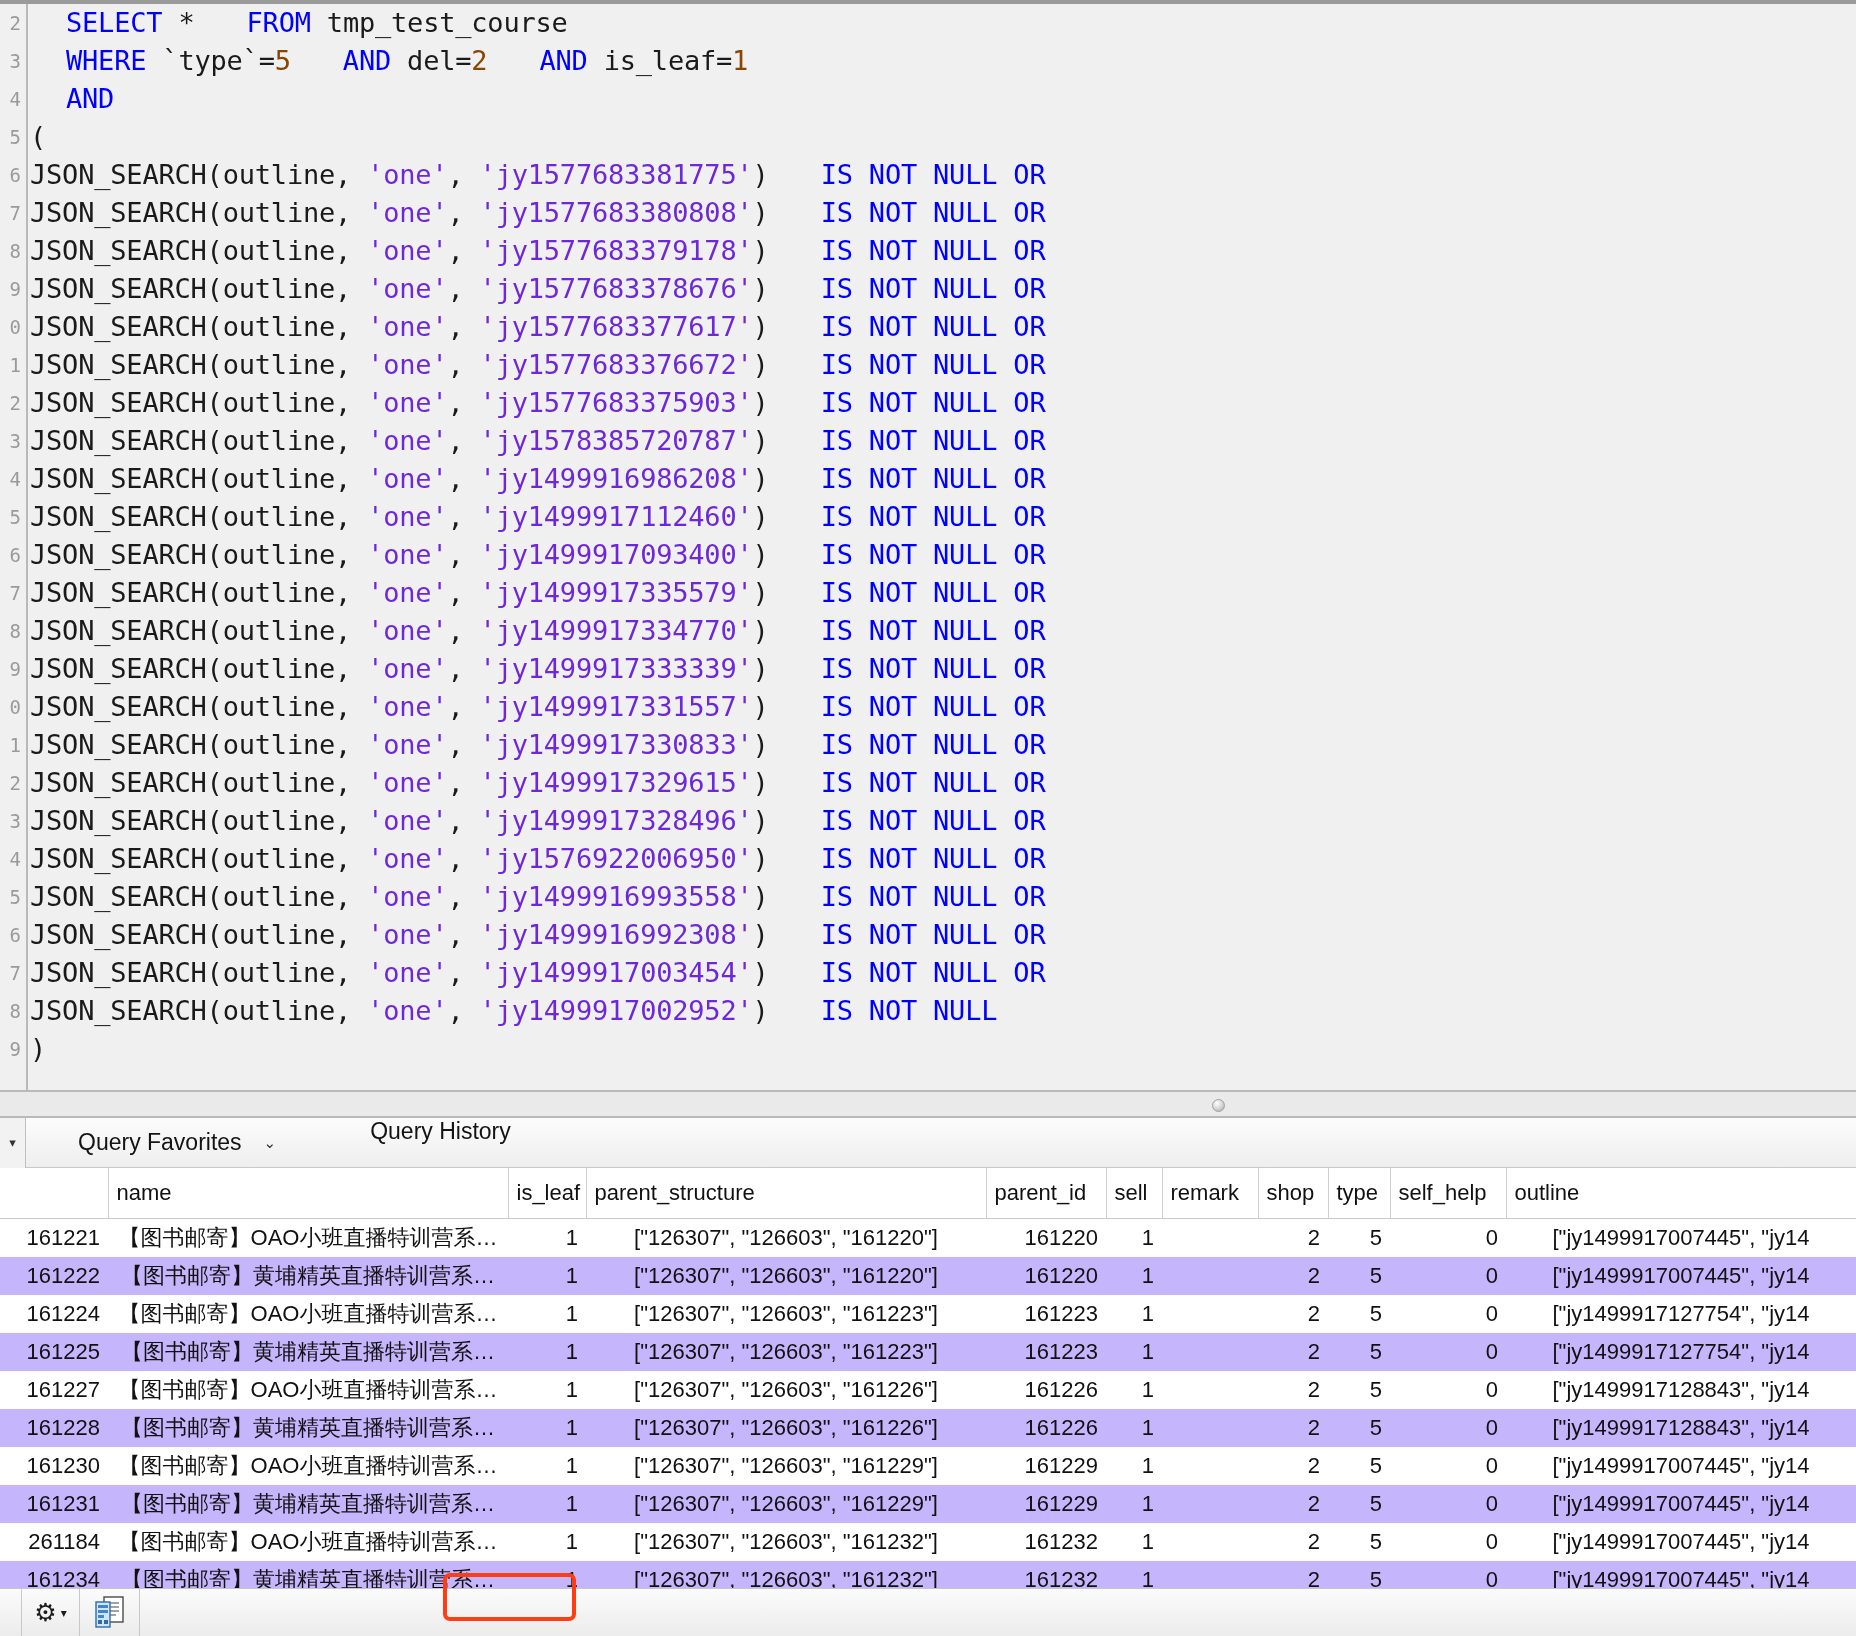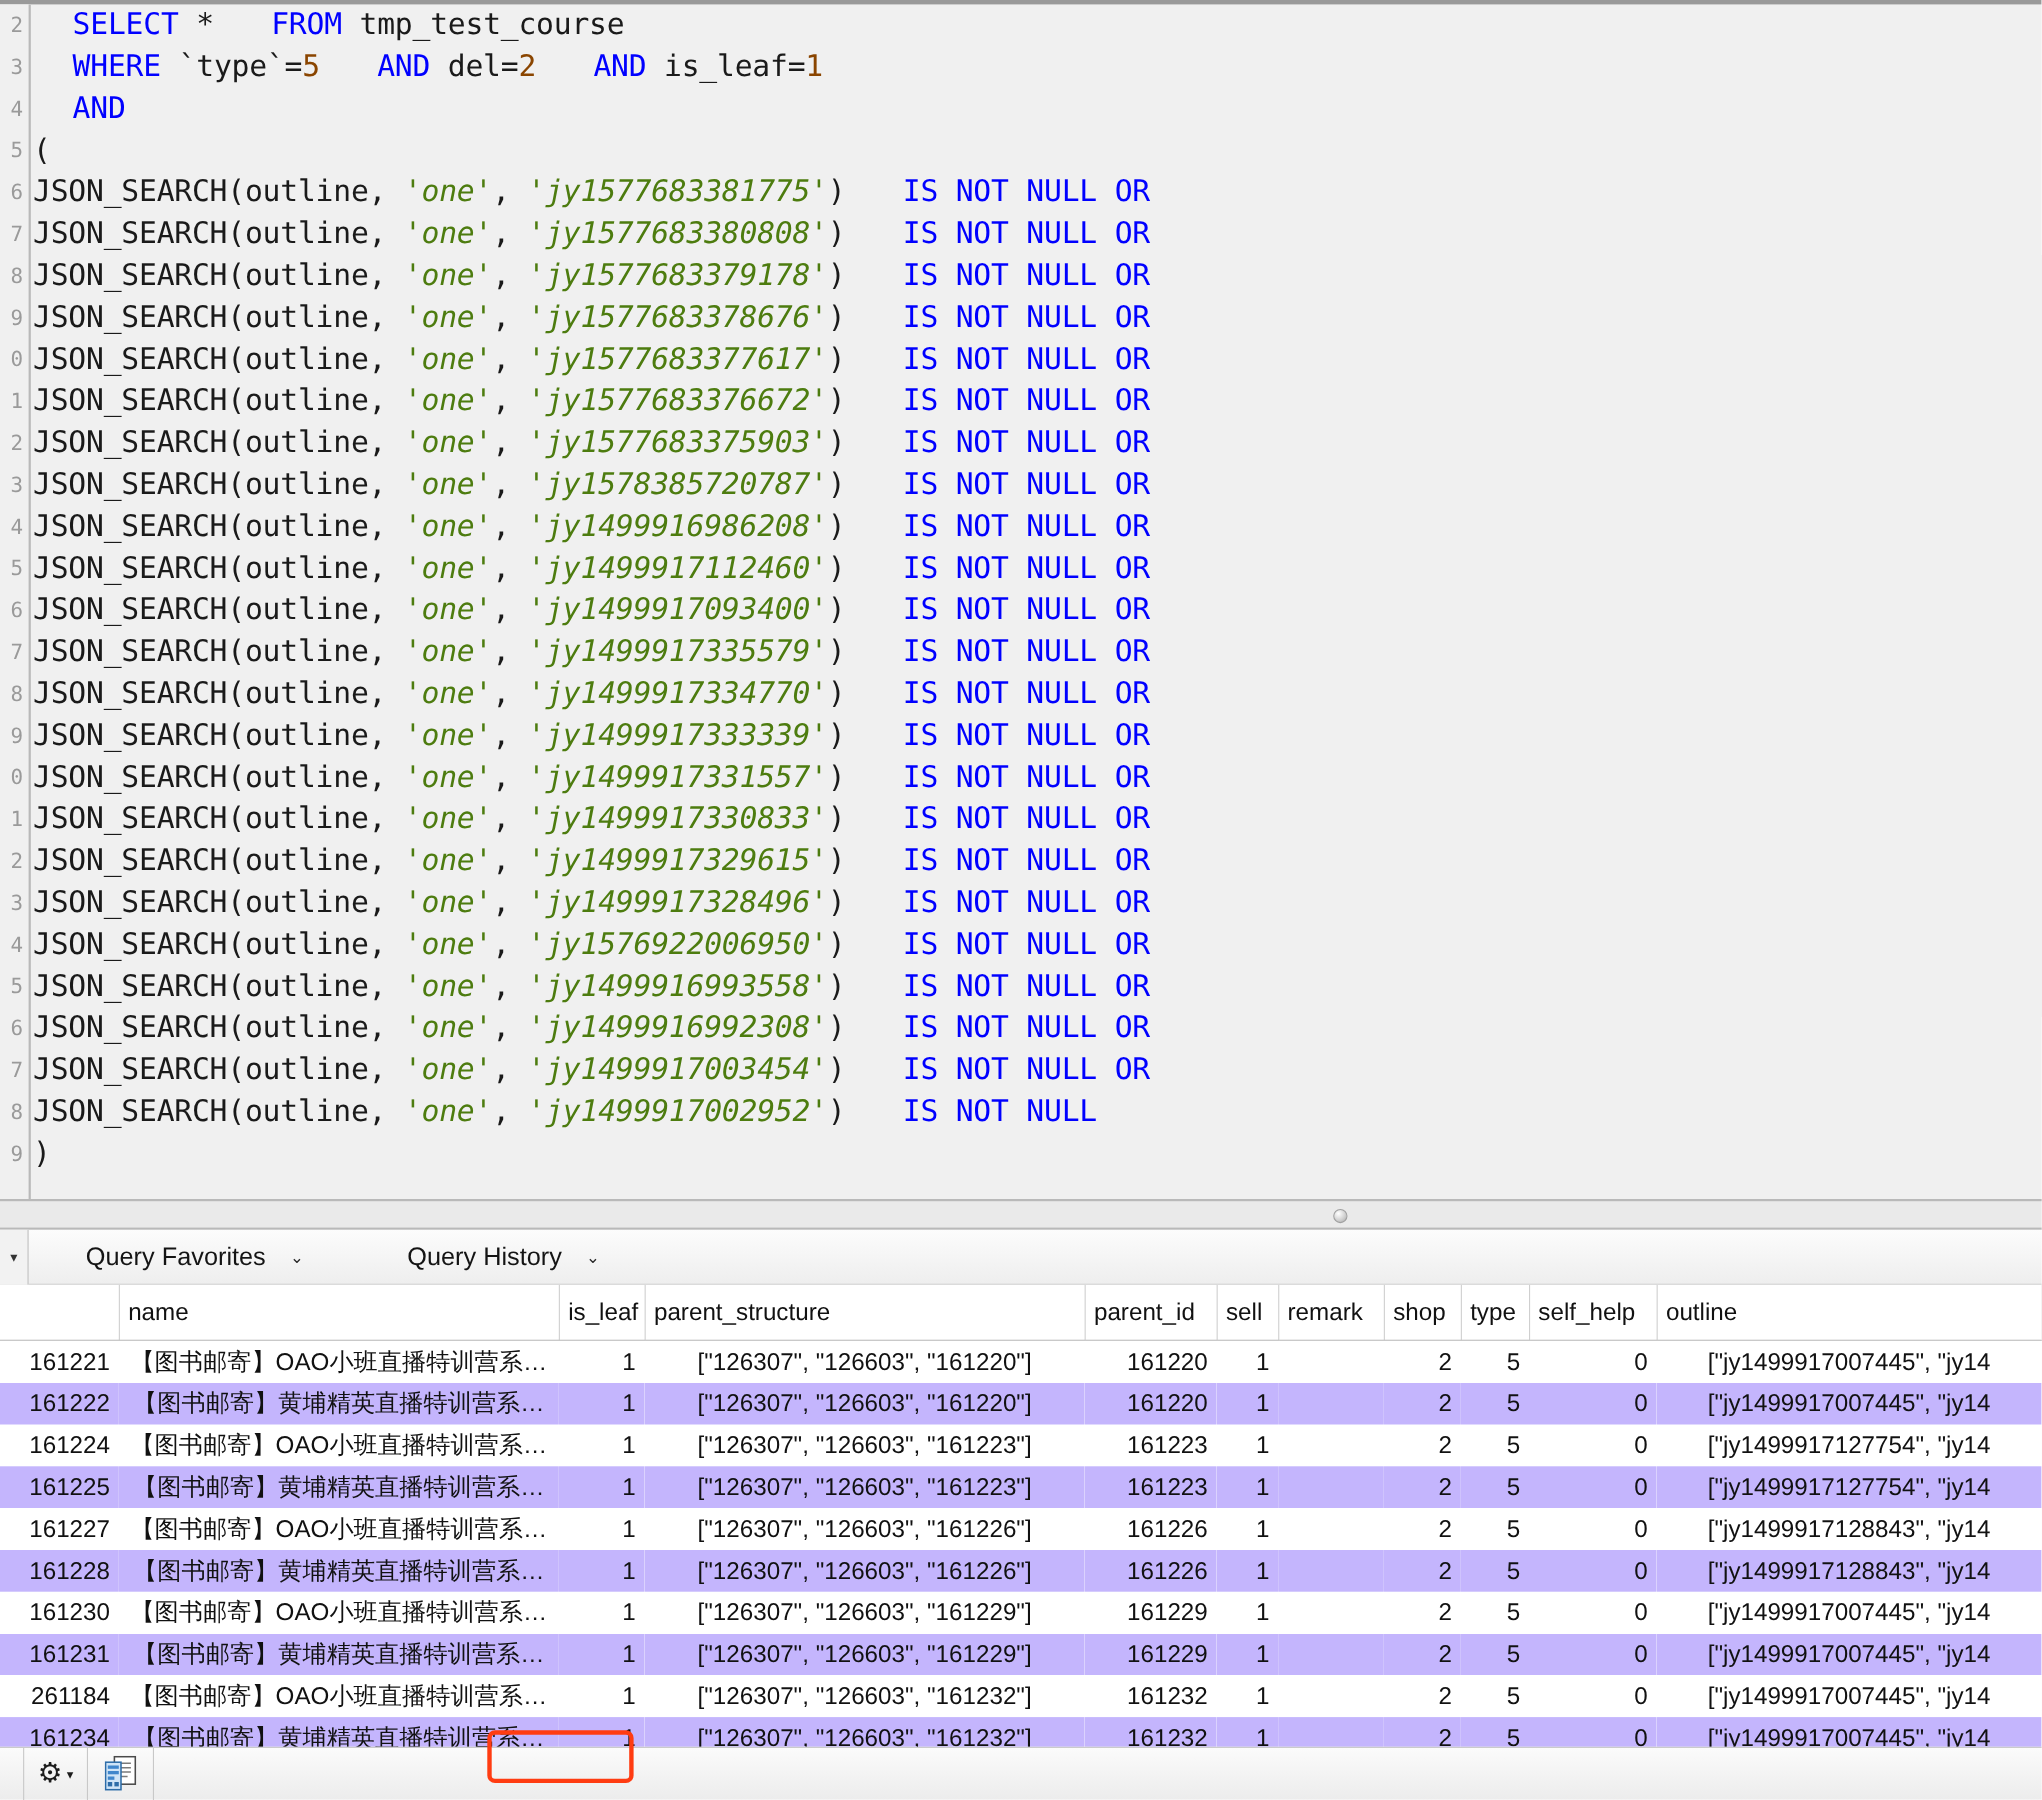--- a/index.html
+++ b/index.html
@@ -59,21 +59,21 @@
     color: #1a1a1a;
     white-space: pre;
   }
   #code .cl {
     height: 38px;
     line-height: 38px;
     letter-spacing: -0.2px;
   }
   .kw  { color: #0000ff; margin-left: 36px; }
   .num { color: #8a4500; }
-  .str { color: #4d7c0f; font-style: italic; }
+  .str { color: #6d28d9; }
   .plain { color: #1a1a1a; }
 
   
   #splitter {
     position: absolute;
     left: 0; top: 1090px;
     width: 1856px;
     height: 28px;
     background: #eaeaea;
     border-top: 2px solid #b9b9b9;
@@ -124,21 +124,21 @@
     font-size: 23px;
     color: #141414;
     gap: 22px;
     cursor: default;
   }
   .tb-btn .caret {
     font-size: 15px;
     color: #2b2b2b;
   }
   #tb-favorites { margin-left: 36px; }
-  #tb-history   { margin-left: 62px; }
+  #tb-history   { margin-left: 62px; flex-direction: column; }
 
   
   #grid {
     position: absolute;
     left: 0; top: 1168px;
     width: 1856px;
     height: 420px;
     overflow: hidden;
     background: #ffffff;
   }

